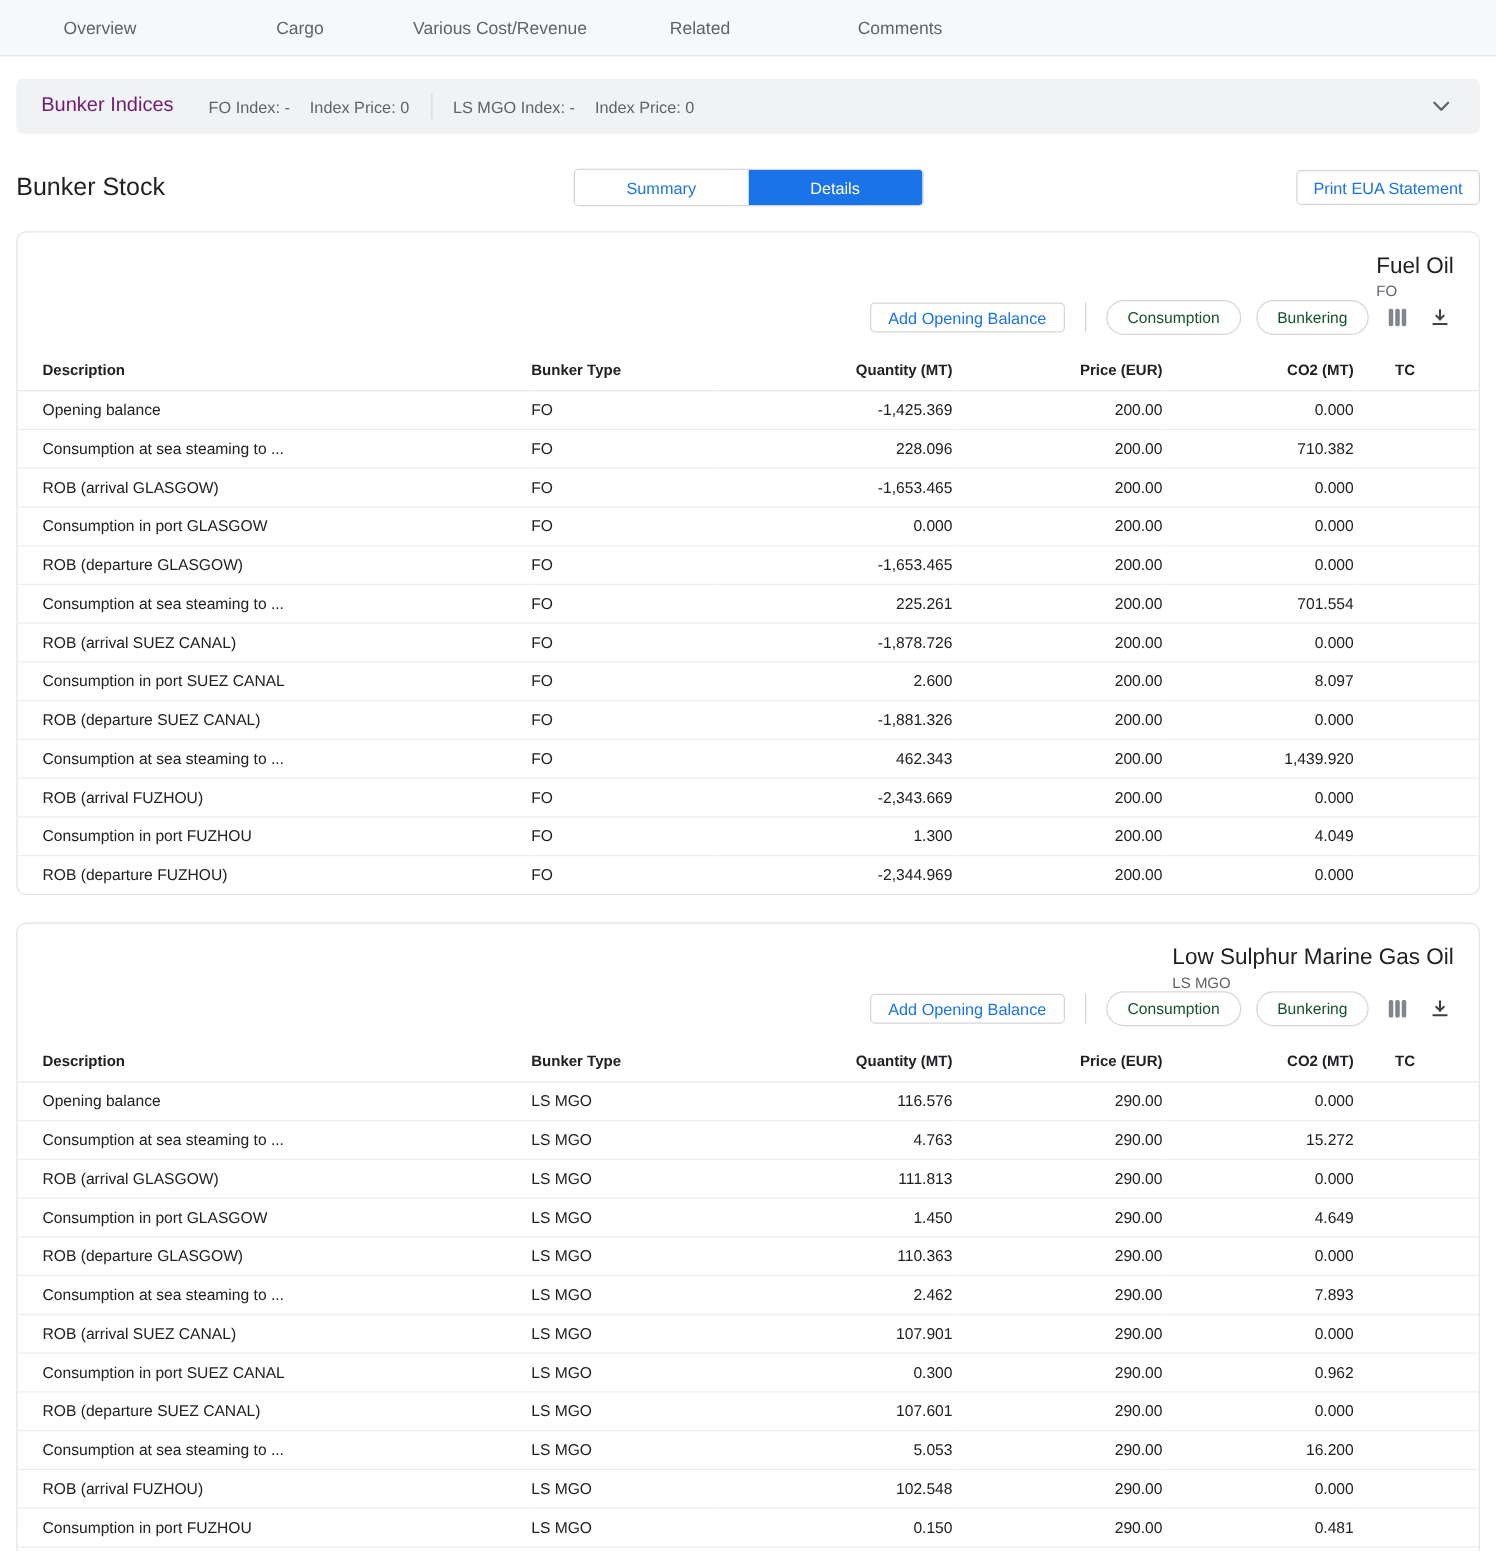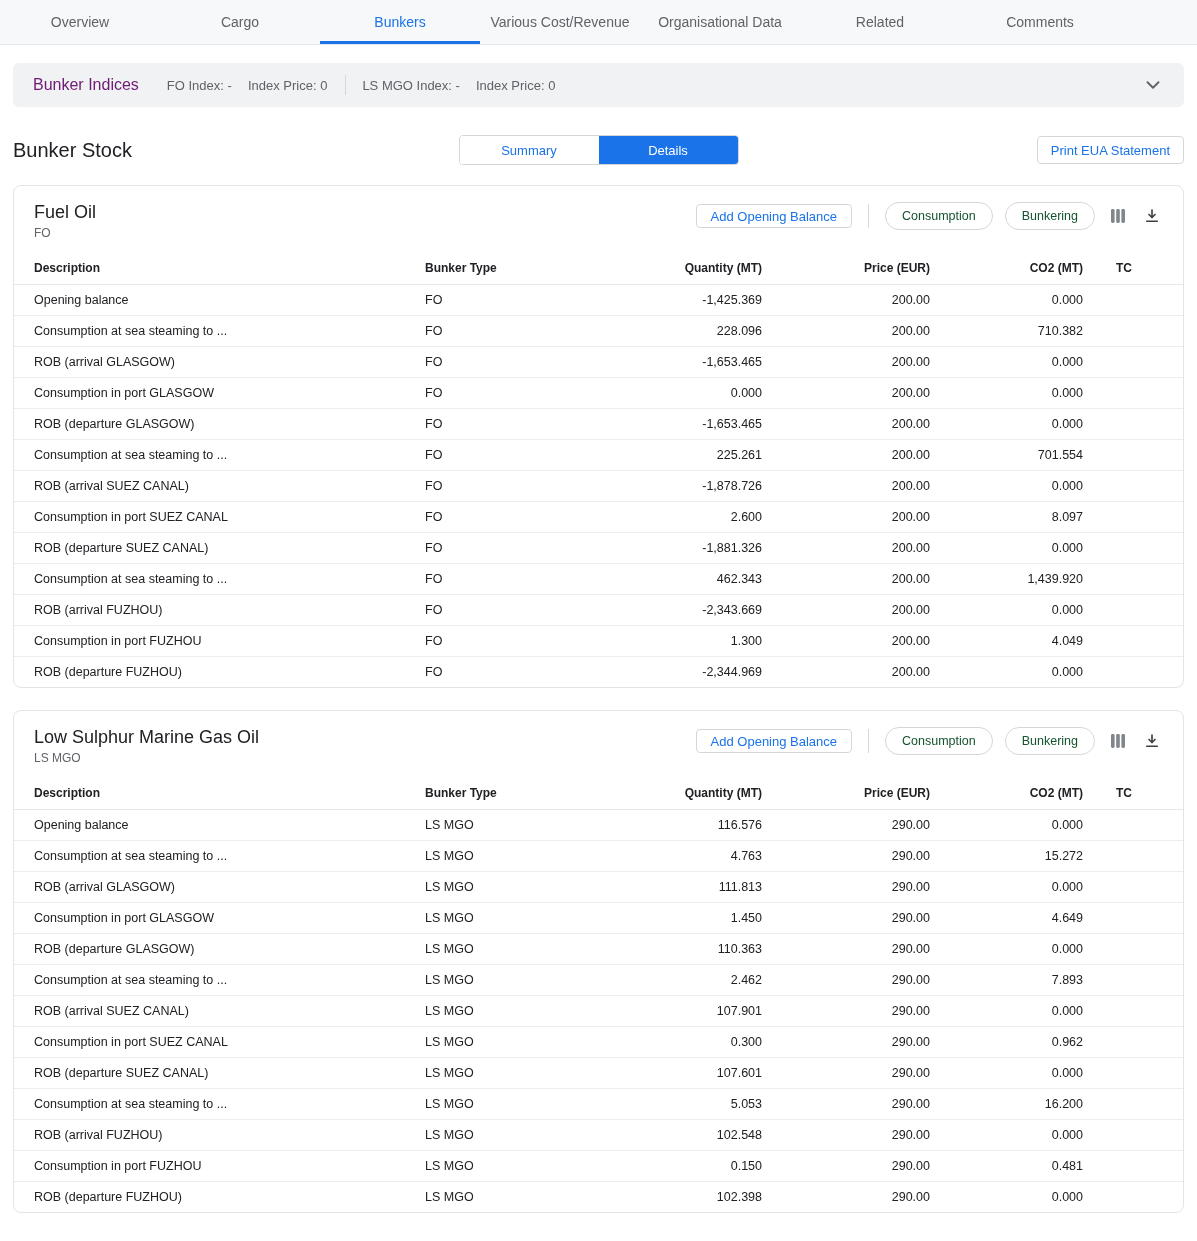--- a/index.html
+++ b/index.html
@@ -106,22 +106,23 @@
   
   .card {
     margin: 0 13px 22px 13px;
     border: 1px solid #e1e4e8;
     border-radius: 8px;
     overflow: hidden;
     background: #fff;
   }
   .card-header {
     display: flex;
-    align-items: flex-start;
+    align-items: flex-end;
     padding: 16px 20px 12px 20px;
+    flex-direction: column;
   }
   .card-title { font-size: 18px; font-weight: 400; color: #202124; }
   .card-subtitle { font-size: 12px; color: #5f6368; margin-top: 3px; }
   .card-actions { margin-left: auto; display: flex; align-items: center; gap: 12px; }
   .add-btn {
     height: 24px;
     padding: 0 14px;
     border: 1px solid #d3d7db;
     border-radius: 4px;
     background: #fff;
@@ -185,23 +186,21 @@
   th.c-tc,   td.c-tc   { text-align: left; padding-left: 33px; padding-right: 20px; }
 </style>
 </head>
 <body>
 
 <div class="page">
 
   <div class="tabbar">
     <div class="tab">Overview</div>
     <div class="tab">Cargo</div>
-    <div class="tab active">Bunkers</div>
     <div class="tab">Various Cost/Revenue</div>
-    <div class="tab">Organisational Data</div>
     <div class="tab">Related</div>
     <div class="tab">Comments</div>
   </div>
 
   <div class="indices-bar">
     <span class="indices-title">Bunker Indices</span>
     <span class="indices-label">FO Index: -</span>
     <span class="indices-label">Index Price: 0</span>
     <span class="indices-divider"></span>
     <span class="indices-label">LS MGO Index: -</span>

